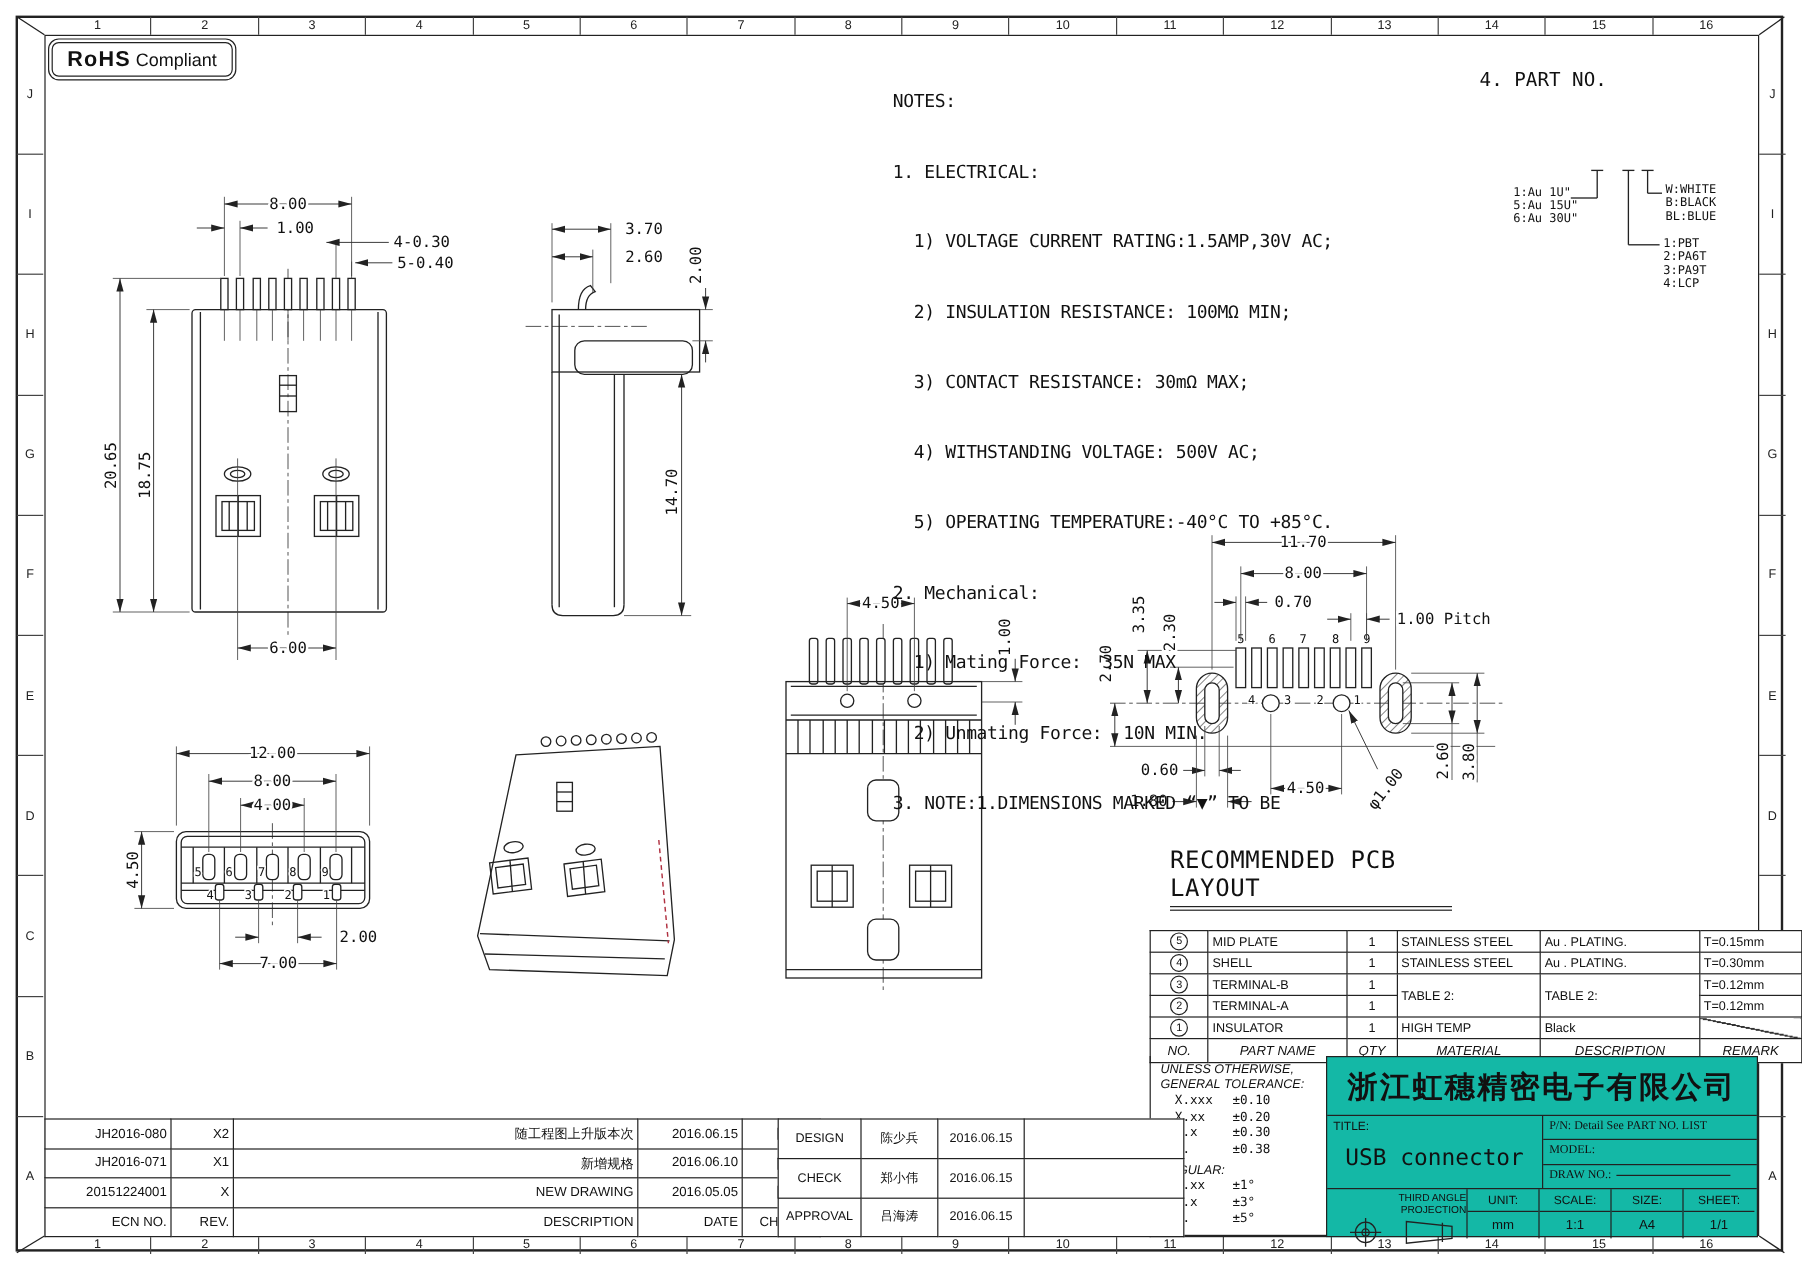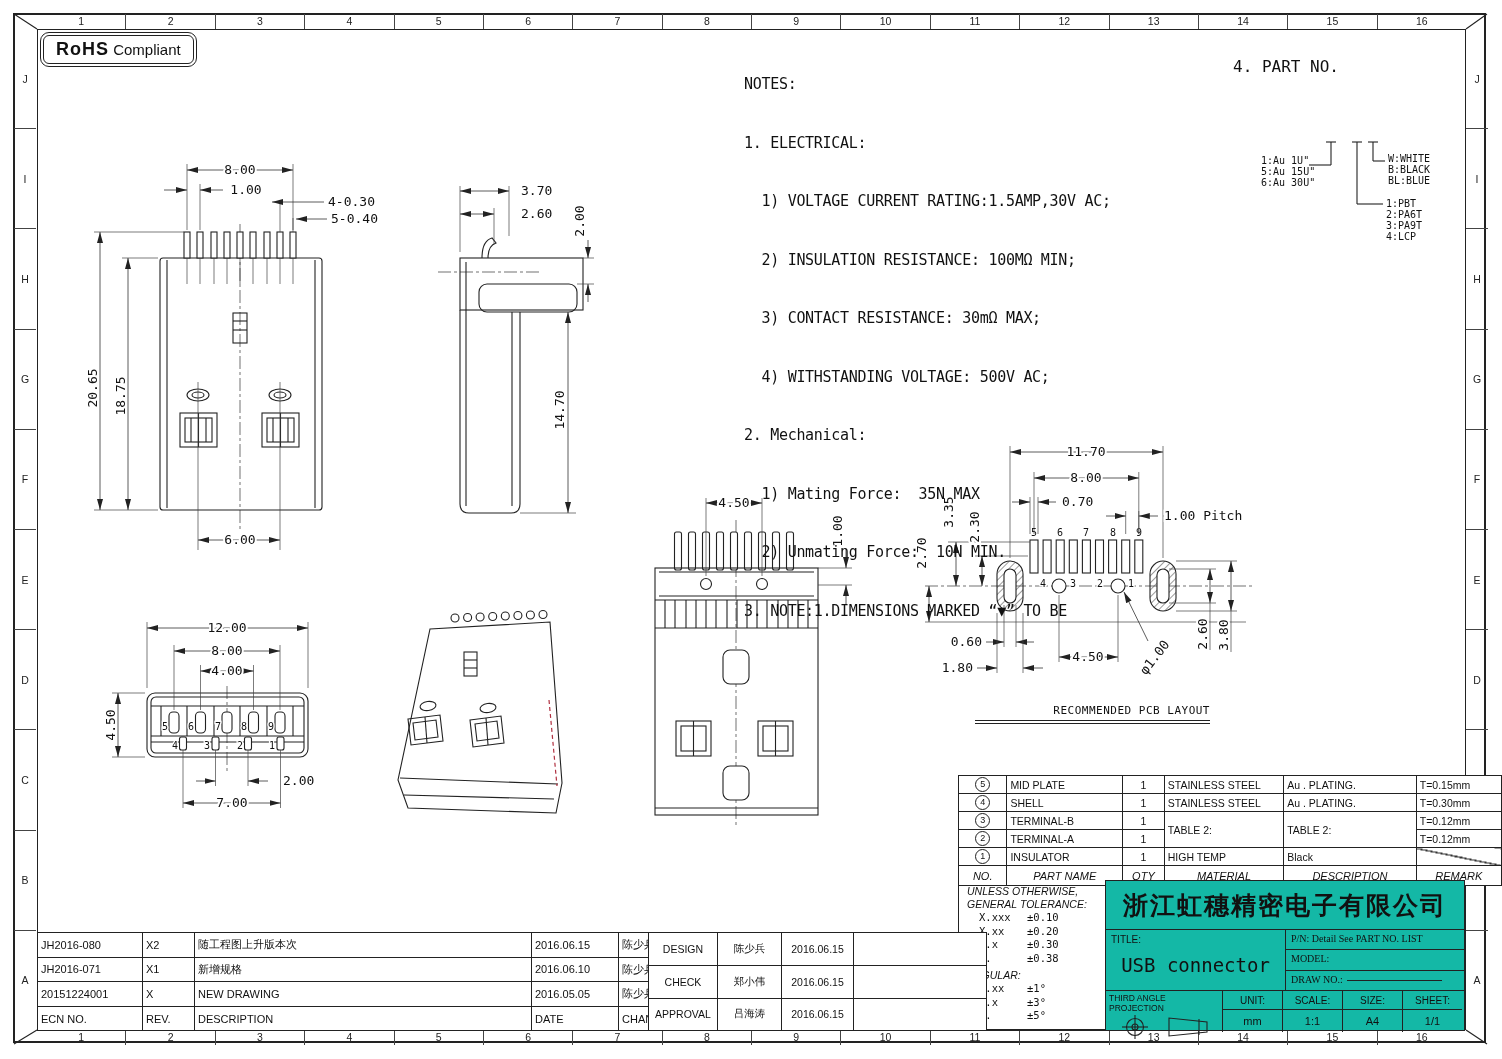--- a/index.html
+++ b/index.html
@@ -31,21 +31,21 @@
   td{border:1px solid #222;padding:0 3px;font-size:10.5px;height:17px;white-space:nowrap;overflow:hidden;}
   .bom{left:958px;top:775px;}
   .bom td{text-align:left;}
   .bom td.c{text-align:center;}
   .bom tr.hd td{font-style:italic;font-size:11px;text-align:center;height:19px;}
   .circ{display:inline-block;width:13px;height:13px;border:1px solid #222;border-radius:50%;
         line-height:13px;font-size:9px;text-align:center;}
   .diag{padding:0;background:linear-gradient(to top right,transparent calc(50% - 0.7px),
         #333 calc(50% - 0.7px),#333 calc(50% + 0.7px),transparent calc(50% + 0.7px));}
   .rev{left:37px;top:932px;}
-  .rev td{height:23.6px;text-align:left;font-size:11px;}
+  .rev td{height:23.6px;text-align:right;font-size:11px;}
   .signoff{left:648px;top:932px;}
   .signoff td{height:31.8px;text-align:center;font-size:10.5px;}
   
   .tol{left:958px;top:880px;width:147px;height:151px;border-left:1px solid #222;border-bottom:1px solid #222;
        box-sizing:border-box;padding:5px 0 0 8px;font-size:10.5px;}
   .tol .hd{font-style:italic;line-height:13px;}
   .tol .row{font-family:"DejaVu Sans Mono",monospace;line-height:13.5px;padding-left:12px;}
   .tol .row .k{display:inline-block;width:48px;}
   .tol .ang{font-style:italic;margin-top:4px;line-height:13px;}
   
@@ -55,28 +55,28 @@
   .tb-mid{height:60px;border-bottom:1px solid #222;display:flex;}
   .tb-title-cell{width:180px;border-right:1px solid #222;box-sizing:border-box;position:relative;}
   .tb-title-label{position:absolute;left:5px;top:4px;font-size:10px;}
   .tb-title{position:absolute;left:0;right:0;top:24px;text-align:center;
             font-family:"DejaVu Sans Mono",monospace;font-size:19px;}
   .tb-right{flex:1;display:flex;flex-direction:column;font-family:Liberation Serif, serif;}
   .tb-right .r{flex:1;border-bottom:1px solid #222;font-size:10px;padding:3px 0 0 5px;box-sizing:border-box;}
   .tb-right .r:last-child{border-bottom:none;}
   .dash{display:inline-block;width:95px;border-top:1px solid #222;vertical-align:middle;margin-left:4px;}
   .tb-bot{height:41px;display:flex;}
-  .tb-proj{width:117px;border-right:1px solid #222;box-sizing:border-box;font-size:8.5px;padding:2px 14px 0 3px;}
+  .tb-proj{width:117px;border-right:1px solid #222;box-sizing:border-box;font-size:8.5px;padding:2px 0 0 3px;text-align:right;}
   .tb-col{width:60px;border-right:1px solid #222;box-sizing:border-box;display:flex;flex-direction:column;}
   .tb-col:last-child{border-right:none;width:59px;}
   .tb-col .lab{height:18px;border-bottom:1px solid #222;font-size:10px;display:flex;align-items:center;justify-content:center;}
   .tb-col .val{flex:1;display:flex;align-items:center;justify-content:center;font-size:11px;}
   
-  .pcb-title{left:975px;top:704px;width:235px;text-align:right;
-             font-family:"DejaVu Sans Mono",monospace;font-size:11px;letter-spacing:0.5px;}
+  .pcb-title{left:975px;top:704px;width:235px;text-align:left;
+             font-family:"DejaVu Sans Mono",monospace;font-size:20px;letter-spacing:0.5px;}
   .pcb-title .u1{border-top:1.5px solid #222;margin-top:3px;}
   .pcb-title .u2{border-top:1.5px solid #222;margin-top:2px;}
   
   svg text{font-family:"DejaVu Sans Mono",monospace;font-size:13px;fill:#111;
            paint-order:stroke fill;stroke:#fff;stroke-width:4px;}
   svg text.pin{font-size:10px;stroke-width:2.5px;}
   .ln{fill:none;stroke:#222;stroke-width:1.1;}
   .lnf{fill:#fff;stroke:#222;stroke-width:1.1;}
   .ext{fill:none;stroke:#444;stroke-width:0.7;}
   .dim{fill:none;stroke:#333;stroke-width:0.8;}
@@ -526,20 +526,21 @@
   </div>
 </div>
 
 <div class="abs notes">
   <div>NOTES:</div>
   <div>1. ELECTRICAL:</div>
   <div>  1) VOLTAGE CURRENT RATING:1.5AMP,30V AC;</div>
   <div>  2) INSULATION RESISTANCE: 100MΩ MIN;</div>
   <div>  3) CONTACT RESISTANCE: 30mΩ MAX;</div>
   <div>  4) WITHSTANDING VOLTAGE: 500V AC;</div>
+  <div>  5) OPERATING TEMPERATURE:-40°C TO +85°C.</div>
   <div>2. Mechanical:</div>
   <div>  1) Mating Force:  35N MAX</div>
   <div>  2) Unmating Force:  10N MIN.</div>
   <div>3. NOTE:1.DIMENSIONS MARKED “▼” TO BE</div>
 </div>
 
 <div class="abs pn-title">4. PART NO.</div>
 <div class="abs pn-list" style="left:1261px;top:155px">1:Au 1U"
 5:Au 15U"
 6:Au 30U"</div>

